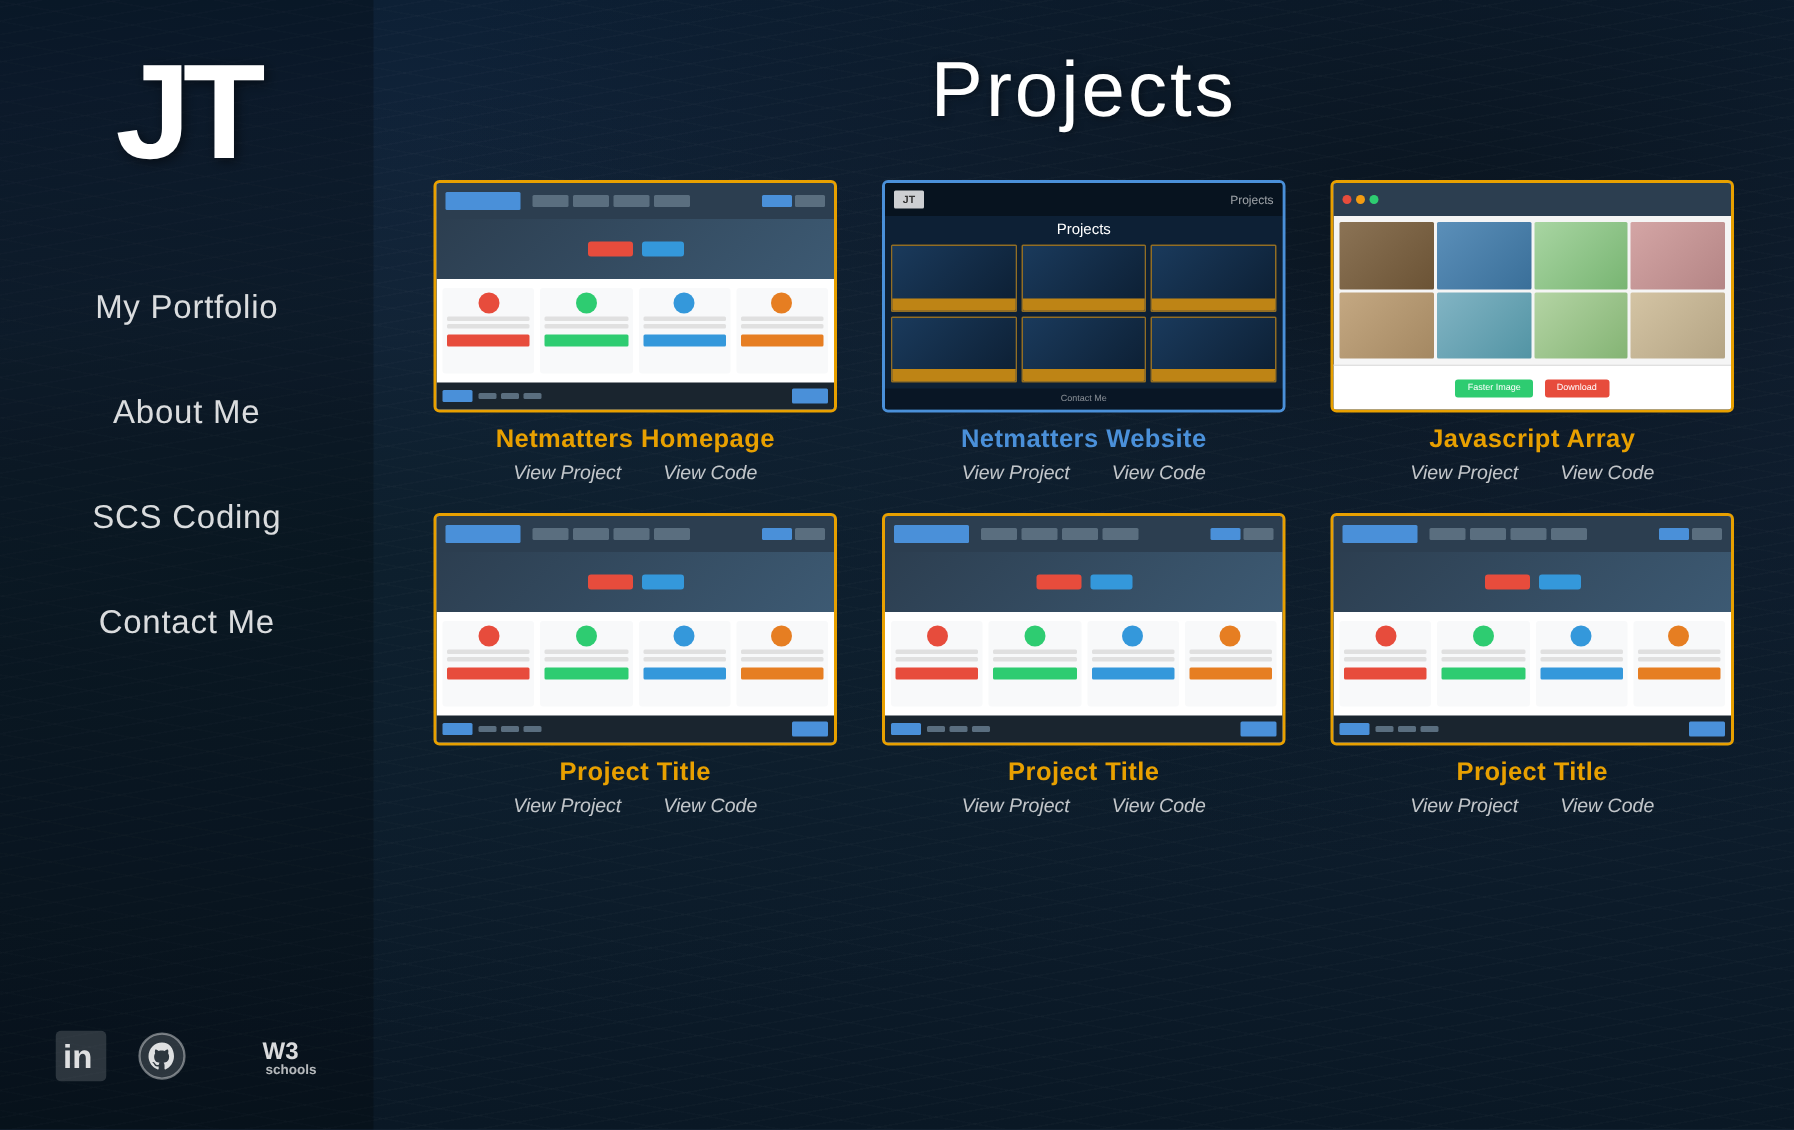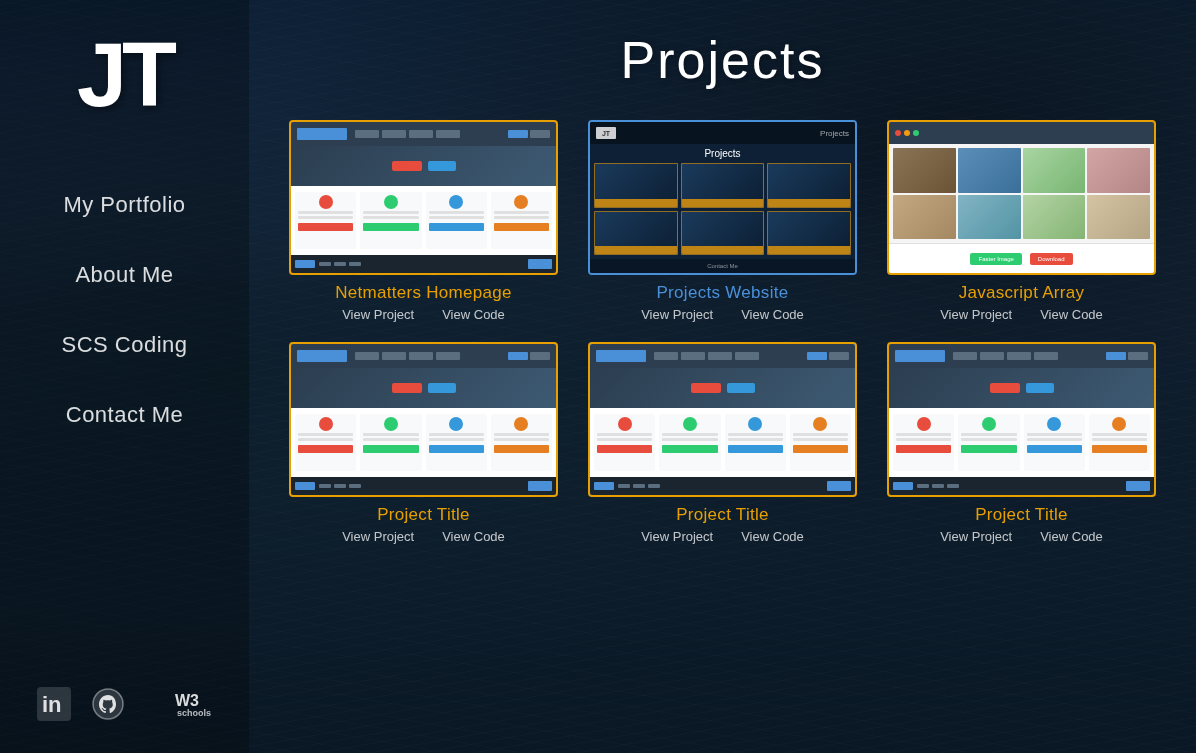--- a/index.html
+++ b/index.html
@@ -471,33 +471,34 @@
     .js-footer-btn {
       padding: 3px 8px;
       background: #2ecc71;
       border-radius: 2px;
       font-size: 6px;
       color: white;
     }
 
     .project-title {
       font-size: 17px;
-      font-weight: 400;
+      font-weight: 700;
       color: #e8a000;
       margin-bottom: 4px;
       letter-spacing: 0.3px;
     }
 
     .project-title.blue {
       color: #4a90d9;
     }
 
     .project-links {
       display: flex;
       gap: 28px;
+      font-style: italic;
     }
 
     .project-link {
       font-size: 13px;
       color: rgba(255,255,255,0.75);
       cursor: pointer;
       text-decoration: none;
     }
   </style>
 </head>
@@ -641,21 +642,21 @@
                 </div>
               <div class="pf-thumb">
                   <div class="pf-thumb-img"></div>
                   <div class="pf-thumb-title"></div>
                 </div>
             </div>
           </div>
           <div class="pf-bottom">Contact Me</div>
         </div>
       </div>
-      <div class="project-title blue">Projects Website</div>
+      <div class="project-title blue">Netmatters Website</div>
       <div class="project-links">
         <a class="project-link">View Project</a>
         <a class="project-link">View Code</a>
       </div>
     </div>
 
     <div class="project-card">
       <div class="project-thumbnail">
         <div class="js-screenshot">
           <div class="js-header">

